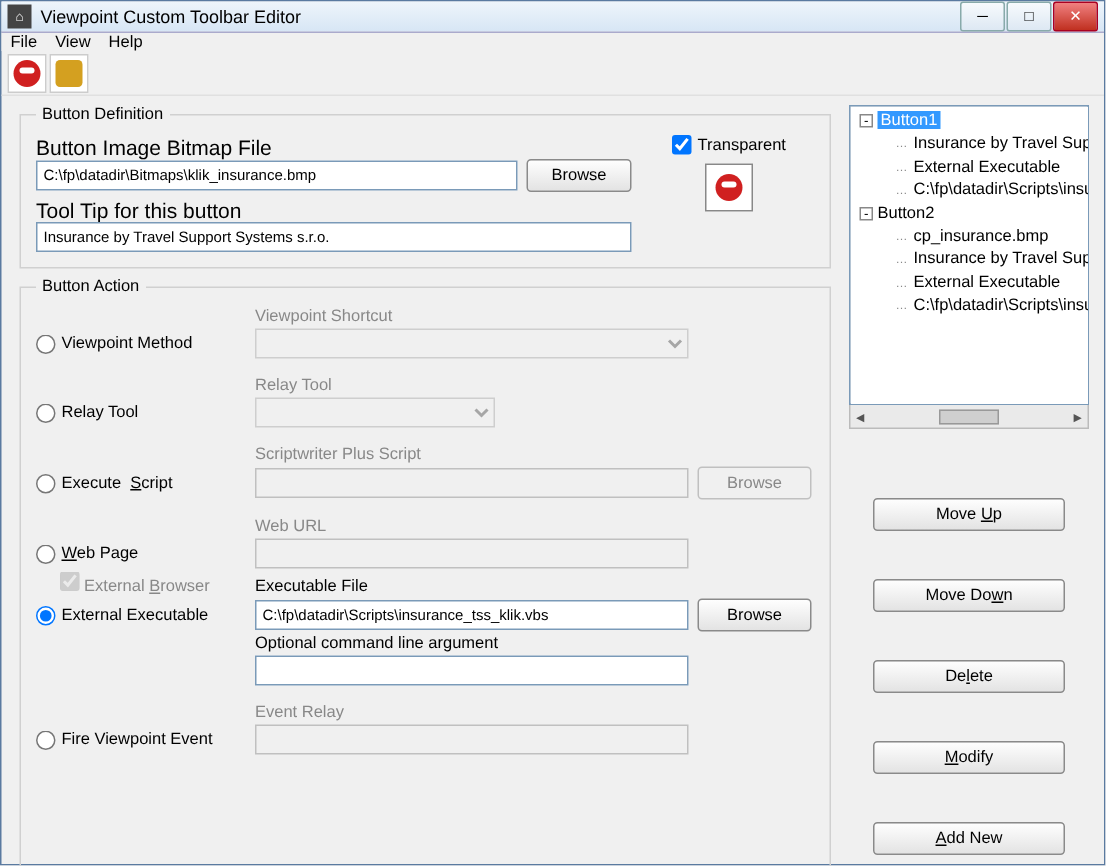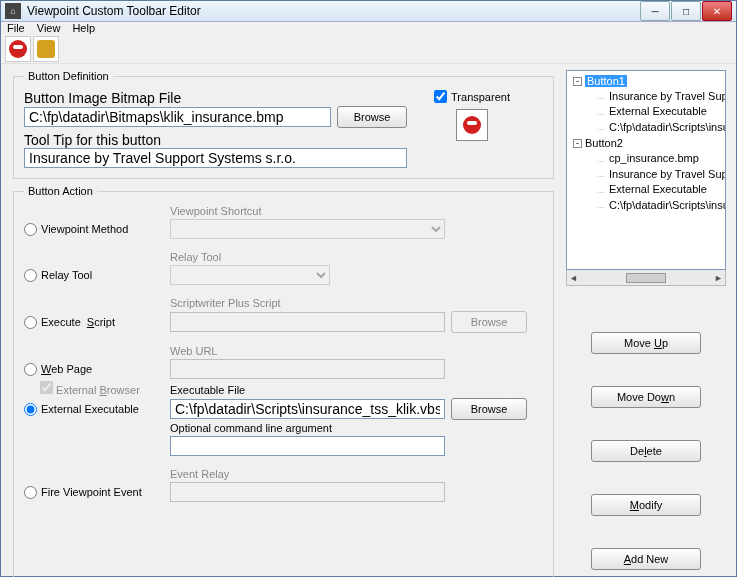--- a/index.html
+++ b/index.html
@@ -75,35 +75,35 @@
 .content {
   flex:1;
   display:flex;
   padding: 6px 10px 10px 10px;
   gap: 10px;
 }
 .left { flex: 1; display:flex; flex-direction:column; gap:6px;}
 .right { width: 160px; display:flex; flex-direction:column; }
 fieldset {
   border: 1px solid #d0d0d0;
-  padding: 8px 26px 10px 10px;
+  padding: 8px 12px 10px 10px;
   position: relative;
 }
 fieldset legend {
   font-size: 11px;
   padding: 0 4px;
 }
 .row { display:flex; align-items:center; gap:6px; margin-bottom:4px;}
 .label { font-size:14px; }
 input[type=text], .textbox {
   border: 1px solid #7a9ab8;
   background:#fff;
   height: 20px;
   padding: 1px 4px;
-  font-size:14px;
+  font-size:10px;
   font-family: inherit;
 }
 input[type=text].ro { background:#f0f0f0; color:#666; border-color:#c0c0c0;}
 .btn {
   height: 22px;
   min-width: 70px;
   background: linear-gradient(#fefefe,#e3e3e3);
   border: 1px solid #8a8a8a;
   border-radius: 3px;
   font-size:11px;
@@ -147,21 +147,21 @@
 .tree .leaf { padding-left: 28px; line-height:15px;}
 .tree .leaf::before {content:"…"; color:#888; margin-right:4px; font-size:8px; vertical-align:middle;}
 .hscroll {
   height:16px; border:1px solid #bbb; border-top:none;
   background:#eaeaea;
   display:flex; align-items:center; justify-content:space-between;
   padding:0 2px; font-size:9px; color:#555;
 }
 .hscroll .thumb { width:40px; height:10px; background:#cfcfcf; border:1px solid #999;}
 .right-btns { display:flex; flex-direction:column; gap:4px; margin-top:18px; align-items:center;}
-.right-btns .btn { width: 110px; margin-top: 28px; }
+.right-btns .btn { width: 128px; margin-top: 28px; }
 .sub-chk { margin-left: 16px; color:#888;}
 .sub-chk input {margin:0;}
 .u { text-decoration: underline; }
 </style>
 </head>
 <body>
 
 <div class="window">
   <div class="titlebar">
     <span class="icon">⌂</span>

